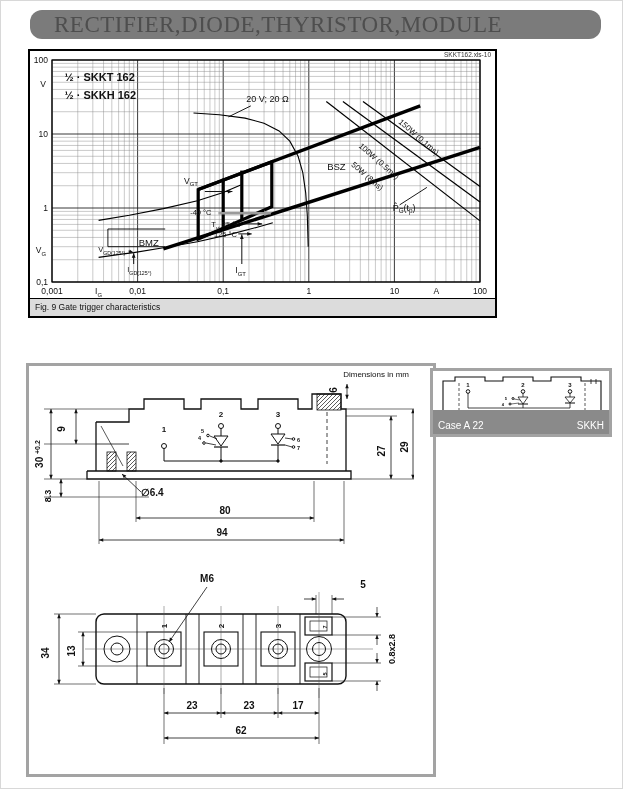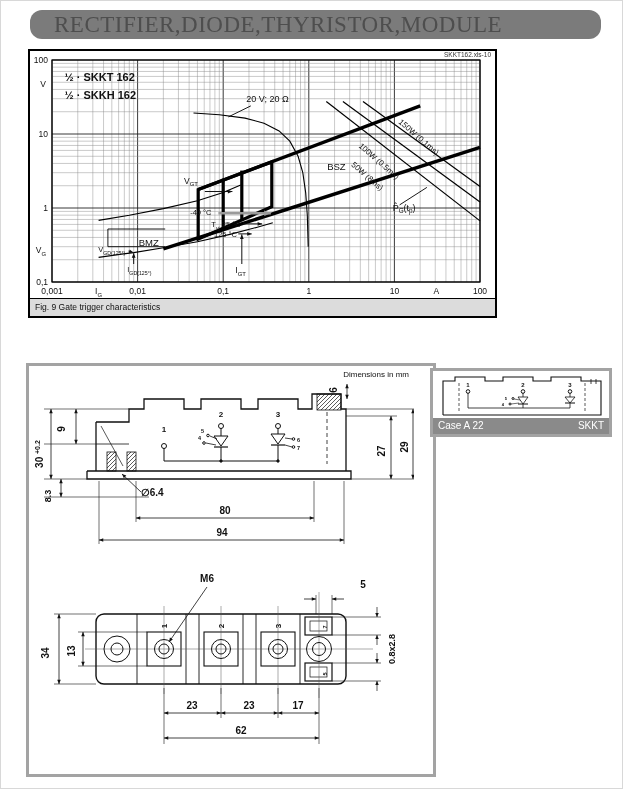--- a/index.html
+++ b/index.html
@@ -12,22 +12,22 @@
         box-sizing:border-box;background:#fff;}
   .xls{position:absolute;top:0px;right:4px;font-size:6.5px;color:#333;}
   .fig-caption{position:absolute;left:0;right:0;bottom:0;height:17px;background:#dcdcdc;
         border-top:1px solid #000;font-size:8.5px;line-height:16px;padding-left:5px;color:#111;}
   .box-a21{position:absolute;left:26px;top:363px;width:410px;height:414px;border:3px solid #a3a3a3;
         box-sizing:border-box;background:#fff;}
   .box-a22{position:absolute;left:430px;top:368px;width:182px;height:69px;border:3px solid #a3a3a3;
         box-sizing:border-box;background:#fff;}
   .cap{position:absolute;left:0;right:0;bottom:0;height:20px;background:#8a8a8a;color:#fff;
         font-size:10.5px;line-height:20px;padding-left:6px;}
-  .cap22{position:absolute;left:0;right:0;bottom:0;height:16px;background:#8a8a8a;color:#fff;
-        font-size:10px;line-height:16px;display:flex;justify-content:space-between;padding:0 5px;}
+  .cap22{position:absolute;left:0;right:0;bottom:0;height:24px;background:#8a8a8a;color:#fff;
+        font-size:10px;line-height:16px;display:flex;justify-content:space-between;padding:0 5px;align-items:flex-end;}
   svg{display:block;}
 </style>
 </head>
 <body>
 
 <div class="page">
   <div class="header-bar">
     <span>RECTIFIER,DIODE,THYRISTOR,MODULE</span>
   </div>
 
@@ -391,16 +391,16 @@
           <circle cx="77" cy="33" r="1" fill="none" stroke="#111" stroke-width="1"></circle>
           <text x="35" y="16" font-size="6" text-anchor="middle" fill="#111" font-family="&quot;Liberation Sans&quot;,sans-serif" font-weight="bold"><tspan>1</tspan></text>
           <text x="90" y="16" font-size="6" text-anchor="middle" fill="#111" font-family="&quot;Liberation Sans&quot;,sans-serif" font-weight="bold"><tspan>2</tspan></text>
           <text x="137" y="16" font-size="6" text-anchor="middle" fill="#111" font-family="&quot;Liberation Sans&quot;,sans-serif" font-weight="bold"><tspan>3</tspan></text>
           <text x="74" y="29" font-size="4" text-anchor="end" fill="#111" font-family="&quot;Liberation Sans&quot;,sans-serif" font-weight="bold"><tspan>5</tspan></text>
           <text x="71" y="35" font-size="4" text-anchor="end" fill="#111" font-family="&quot;Liberation Sans&quot;,sans-serif" font-weight="bold"><tspan>4</tspan></text>
         </g>
       </svg>
     <div class="cap22">
       <span>Case A 22</span>
-      <span>SKKT</span>
+      <span>SKKH</span>
     </div>
   </div>
 </div>
 
 </body></html>

